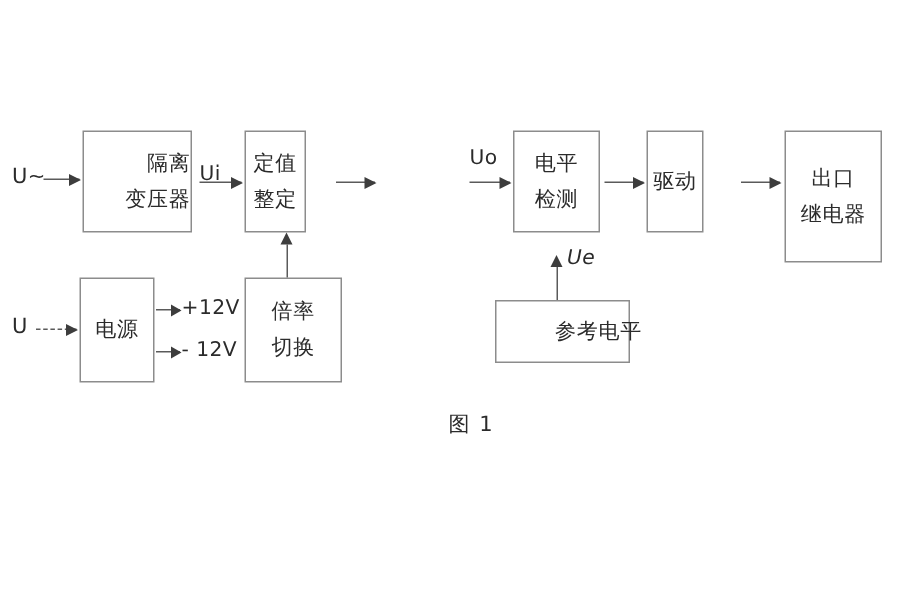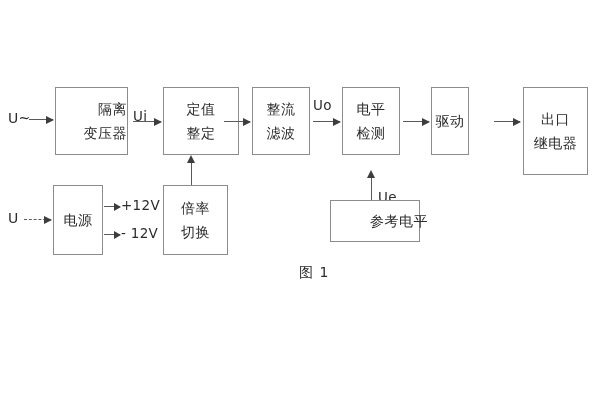--- a/index.html
+++ b/index.html
@@ -38,20 +38,21 @@
     white-space: nowrap;
     letter-spacing: 0.3px;
   }
   .label.big { font-size: 14px; }
   .caption {
     position: absolute;
     color: #2b2b2b;
     font-size: 14px;
     white-space: nowrap;
     letter-spacing: 1px;
+    margin-top: 10px;
   }
   
   .harrow {
     position: absolute;
     height: 0;
     border-top: 1.6px solid #5a5a5a;
   }
   .harrow::after {
     content: "";
     position: absolute;
@@ -98,31 +99,27 @@
   <div class="harrow" style="left:29px; top:119px; width:24px;"></div>
 
   <div class="box" style="left:55px; top:87px; width:73px; height:68px;align-items:flex-end;">
     <span class="ln">隔离</span>
     <span class="ln">变压器</span>
   </div>
 
   <div class="label" style="left:133px; top:97px;margin-top:11px;">Ui</div>
   <div class="harrow" style="left:133px; top:121px; width:28px;"></div>
 
-  <div class="box" style="left:163px; top:87px; width:76px; height:68px;">
+  <div class="box" style="left:163px; top:87px; width:41px; height:68px;">
     <span class="ln">定值</span>
     <span class="ln">整定</span>
   </div>
 
   <div class="harrow" style="left:224px; top:121px; width:26px;"></div>
 
-  <div class="box" style="left:252px; top:87px; width:58px; height:68px;">
-    <span class="ln">整流</span>
-    <span class="ln">滤波</span>
-  </div>
 
   <div class="label" style="left:313px; top:97px;">Uo</div>
   <div class="harrow" style="left:313px; top:121px; width:27px;"></div>
 
   <div class="box" style="left:342px; top:87px; width:58px; height:68px;text-align:center;">
     <span class="ln">电平</span>
     <span class="ln">检测</span>
   </div>
 
   <div class="harrow" style="left:403px; top:121px; width:26px;"></div>
@@ -152,21 +149,21 @@
   <div class="label" style="left:121px; top:225px;">- 12V</div>
 
   <div class="box" style="left:163px; top:185px; width:65px; height:70px;">
     <span class="ln">倍率</span>
     <span class="ln">切换</span>
   </div>
 
   <div class="varrow" style="left:191px; top:163px; height:22px;"></div>
 
   <div class="varrow" style="left:371px; top:178px; height:22px;"></div>
-  <div class="label" style="left:378px; top:189px;">Ue</div>
+  <div class="label" style="left:378px; top:164px;font-style:italic;">Ue</div>
 
   <div class="box" style="left:330px; top:200px; width:90px; height:42px;padding-left:48px;">
     <span class="ln">参考电平</span>
   </div>
 
   <div class="caption" style="left:299px; top:264px;">图 1</div>
 
 </div>
 
 </body></html>

